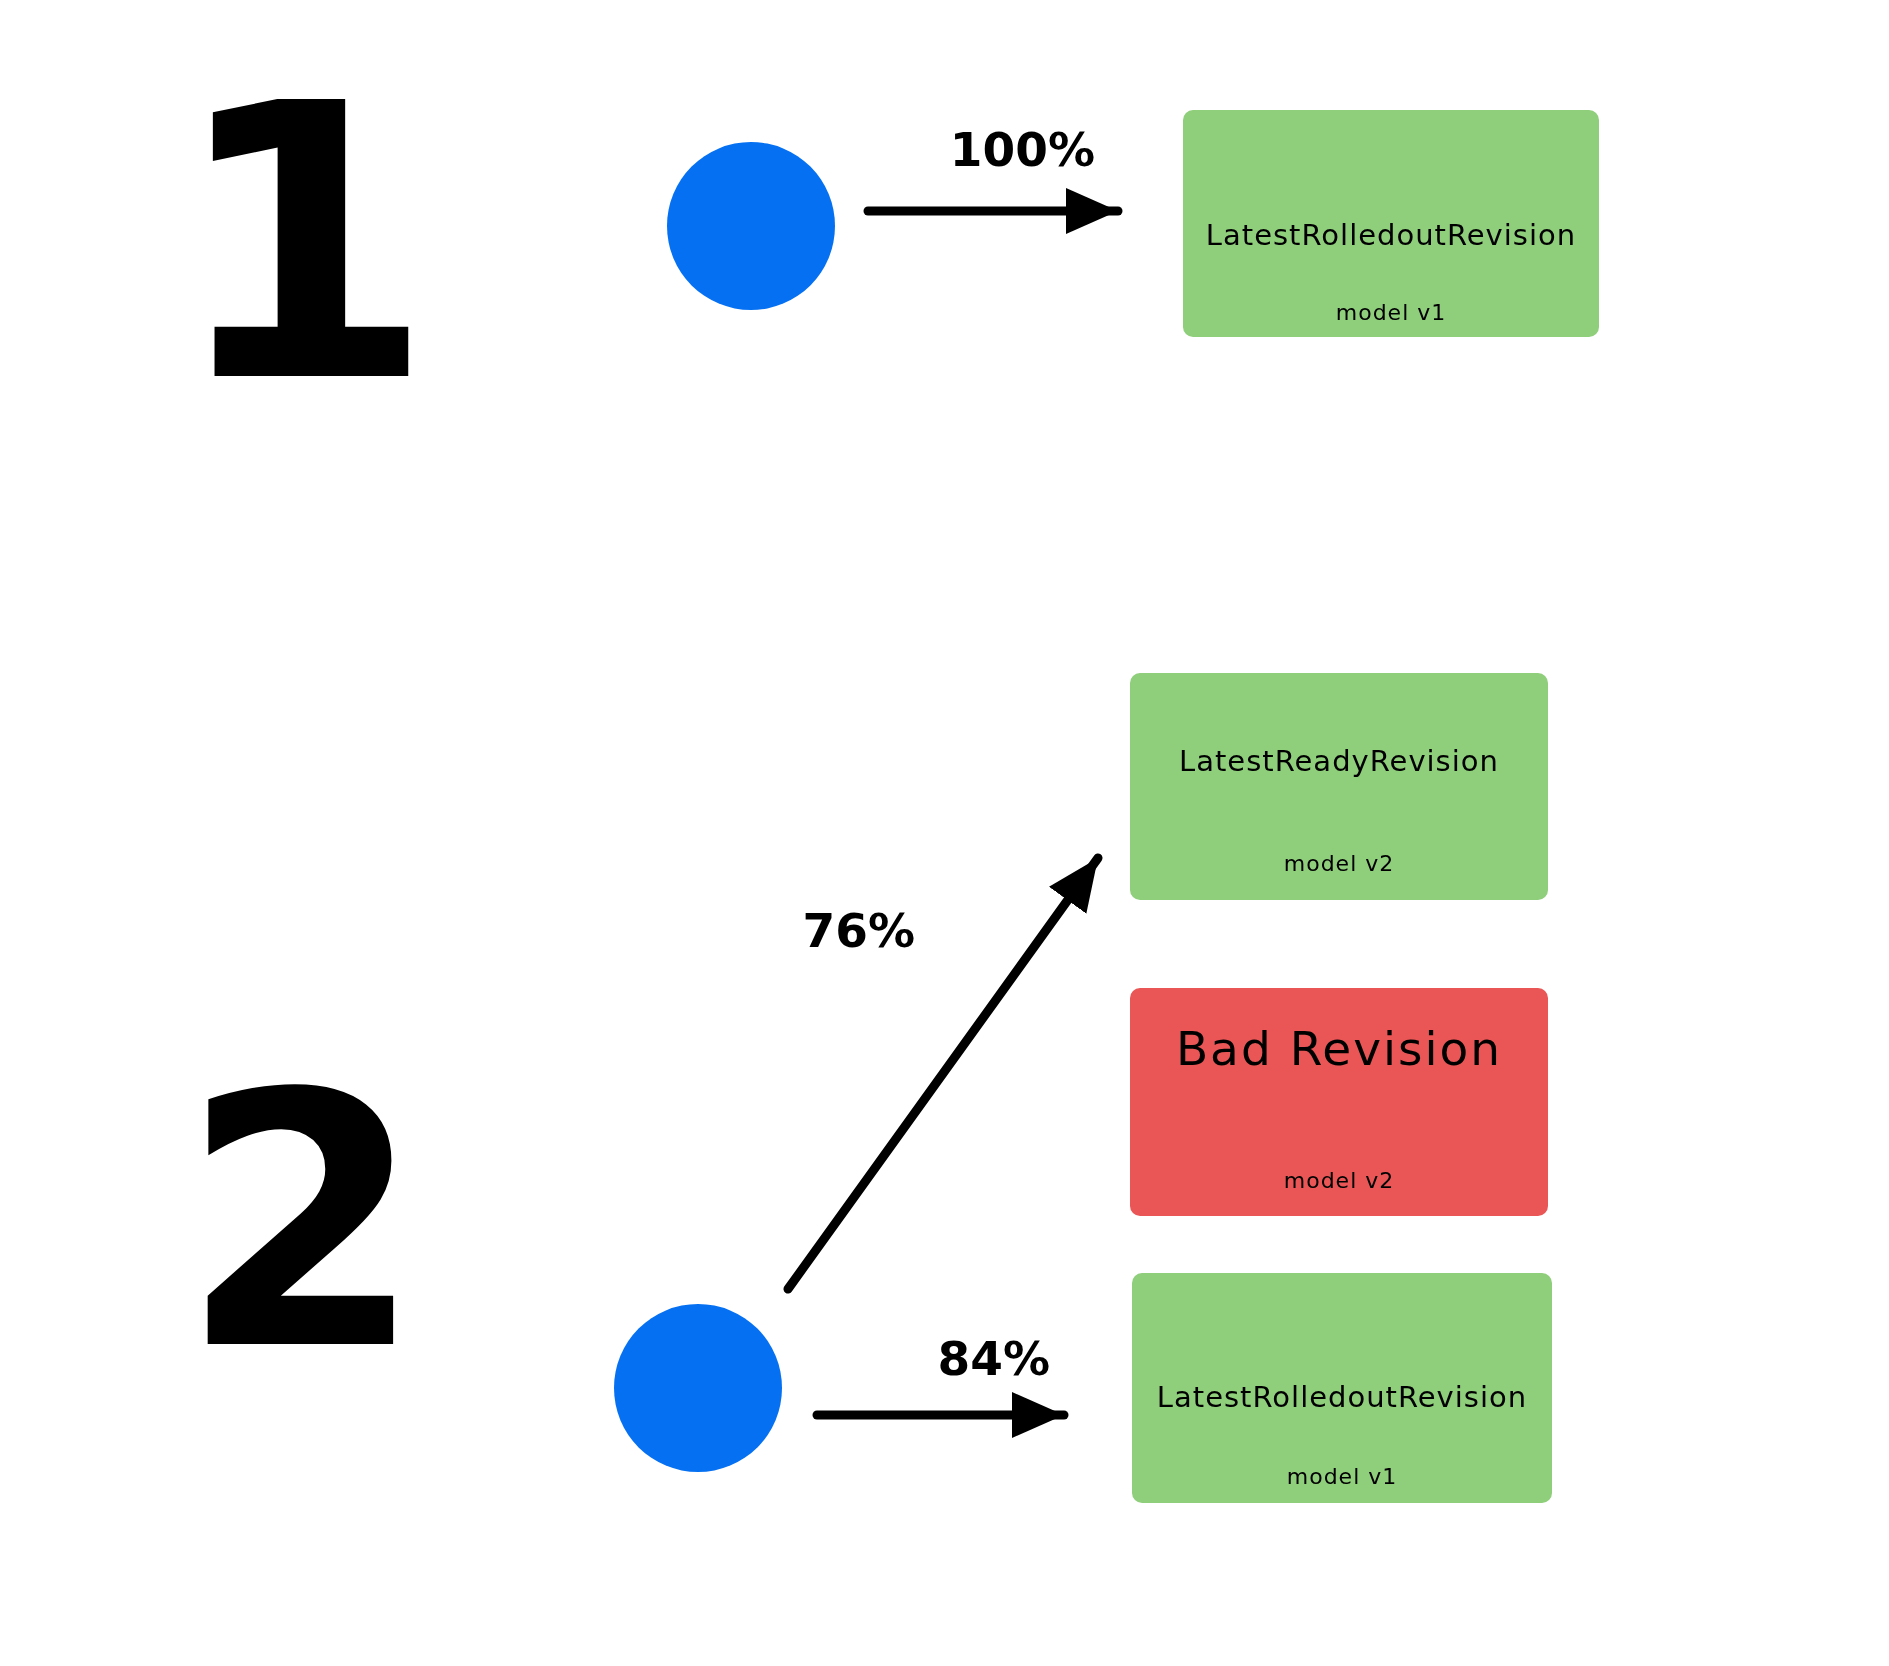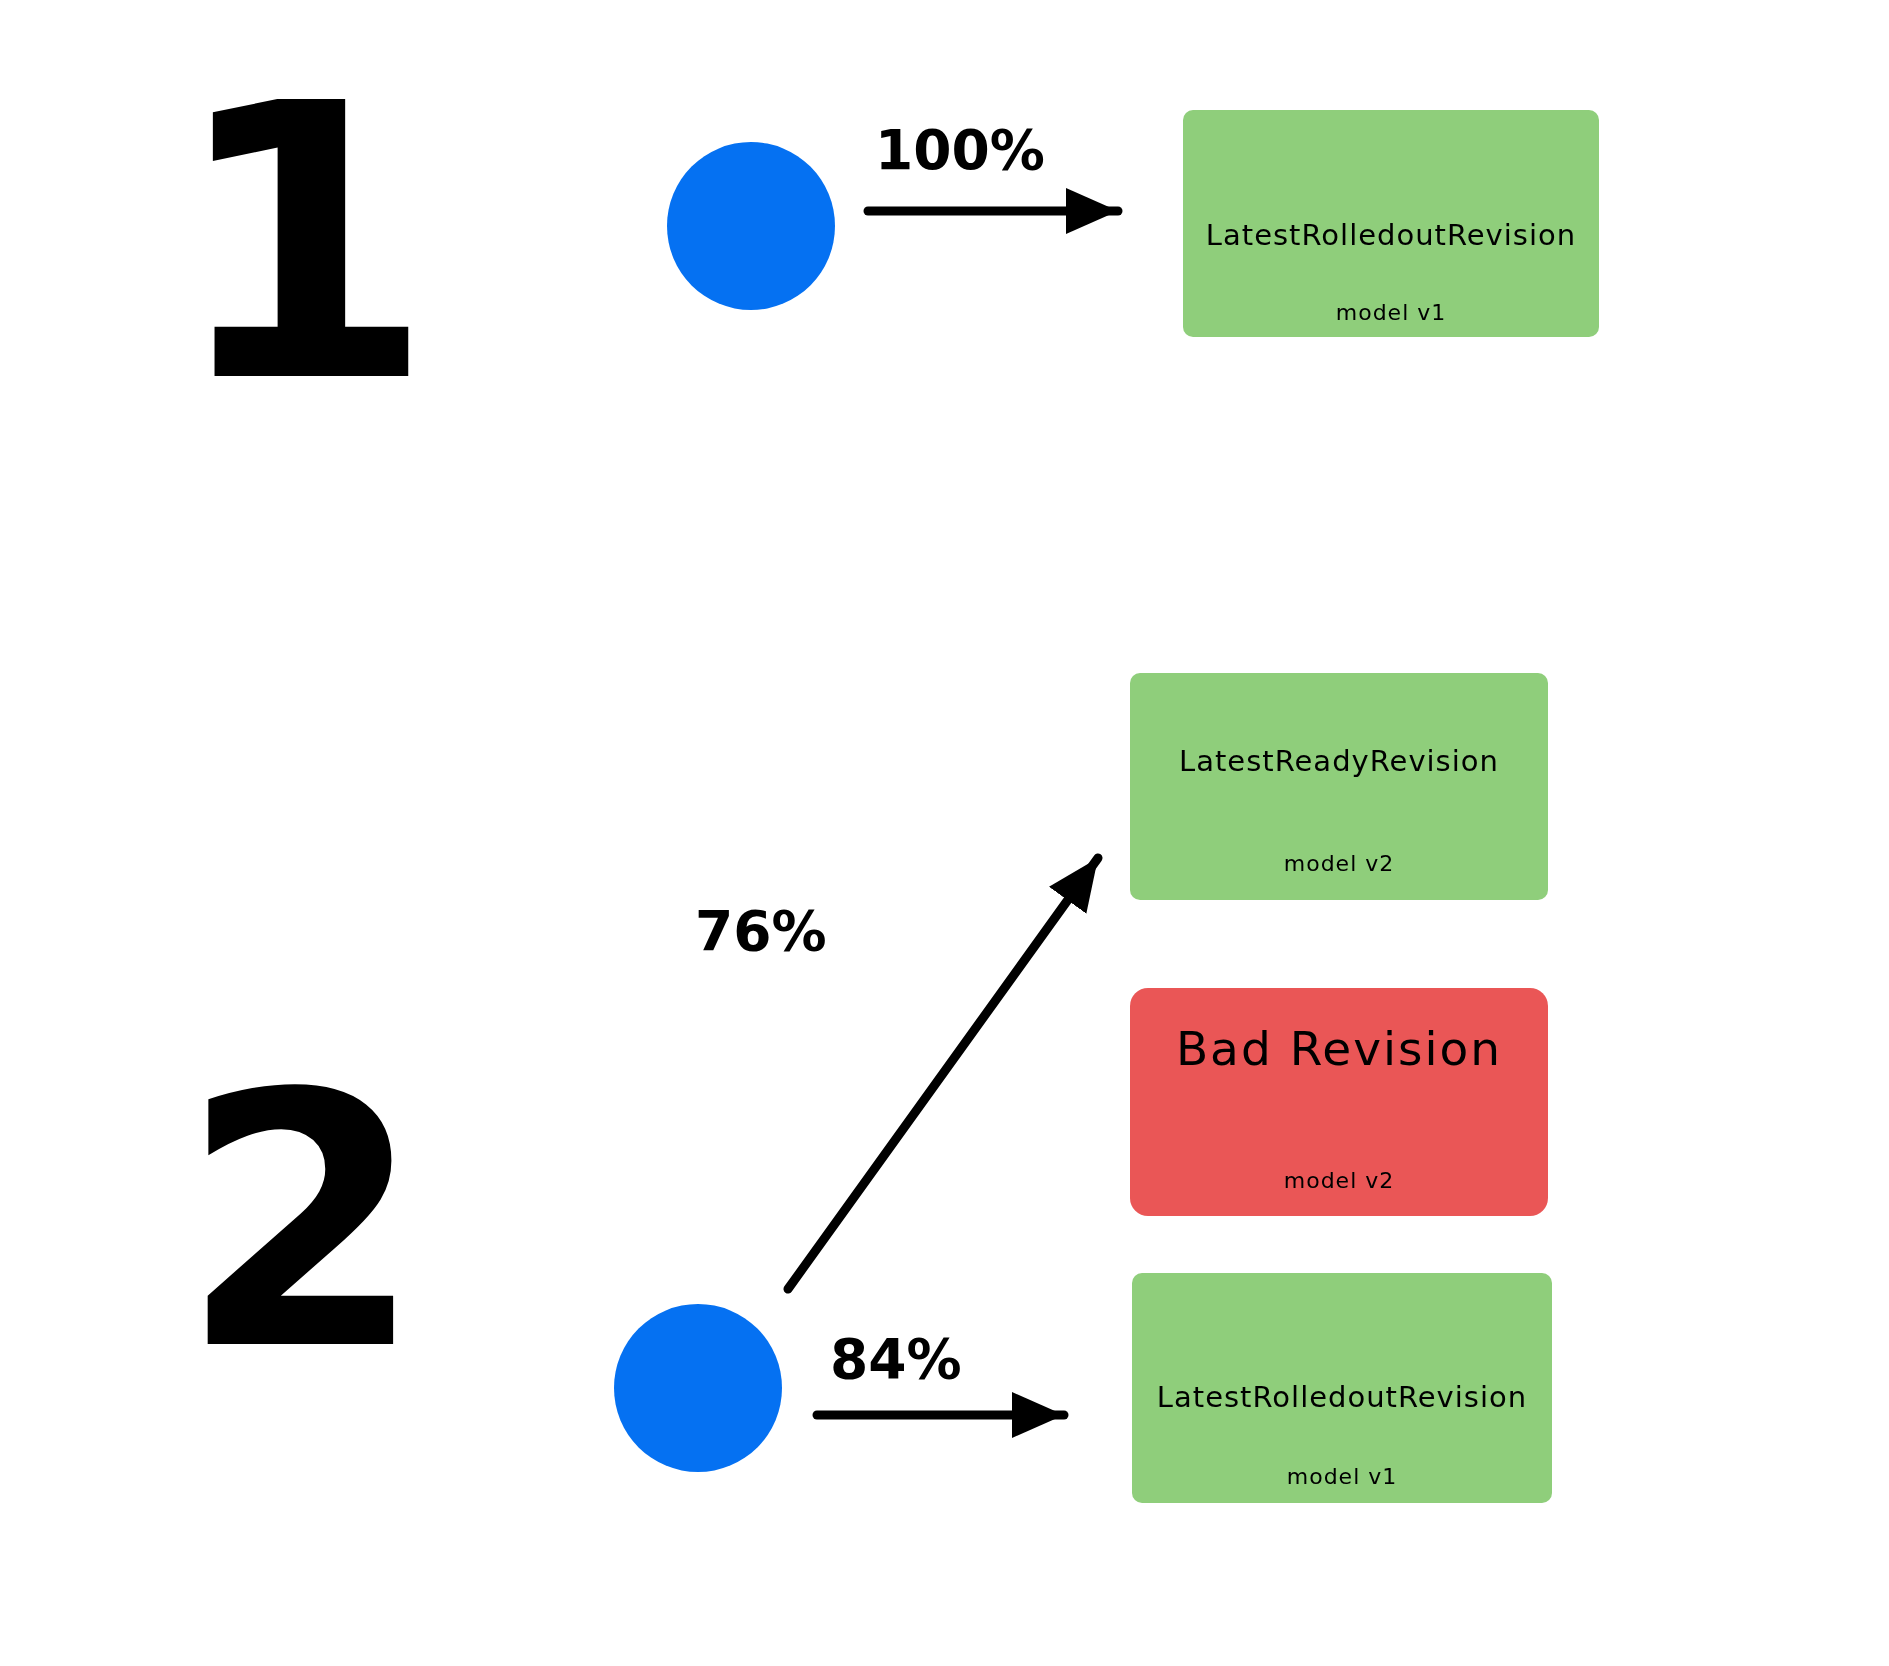--- a/index.html
+++ b/index.html
@@ -10,29 +10,29 @@
   .numeral{
     position:absolute;font-weight:700;text-align:center;line-height:300px;
     color:var(--ink);
   }
   .n1{left:170px;top:95px;width:220px;font-size:380px;}
   .n2{left:180px;top:1073px;width:220px;font-size:350px;}
   .dot{position:absolute;width:168px;height:168px;border-radius:50%;background:var(--traffic);}
   .dot1{left:667px;top:142px;}
   .dot2{left:614px;top:1304px;}
   .pct{
-    position:absolute;width:220px;font-size:55px;font-weight:700;
-    text-align:left;line-height:56px;color:var(--ink);white-space:nowrap;
+    position:absolute;width:220px;font-size:47px;font-weight:700;
+    text-align:right;line-height:56px;color:var(--ink);white-space:nowrap;
   }
   .pct-100{left:875px;top:122px;}
   .pct-10{left:695px;top:903px;}
   .pct-90{left:830px;top:1331px;}
   .box{position:absolute;border-radius:10px;}
   .box.good{background:var(--good);}
-  .box.bad{background:var(--bad);border-radius:18px;}
+  .box.bad{background:var(--bad);}
   .box-a{left:1183px;top:110px;width:416px;height:227px;}
   .box-b{left:1130px;top:673px;width:418px;height:227px;}
   .box-c{left:1130px;top:988px;width:418px;height:228px;}
   .box-d{left:1132px;top:1273px;width:420px;height:230px;}
   .bline{
     position:absolute;left:0;right:0;text-align:center;
     transform:translateY(-50%);white-space:nowrap;color:var(--ink);
   }
   .title{font-size:29px;letter-spacing:1px;}
   .subtitle{font-size:22px;letter-spacing:1px;}

